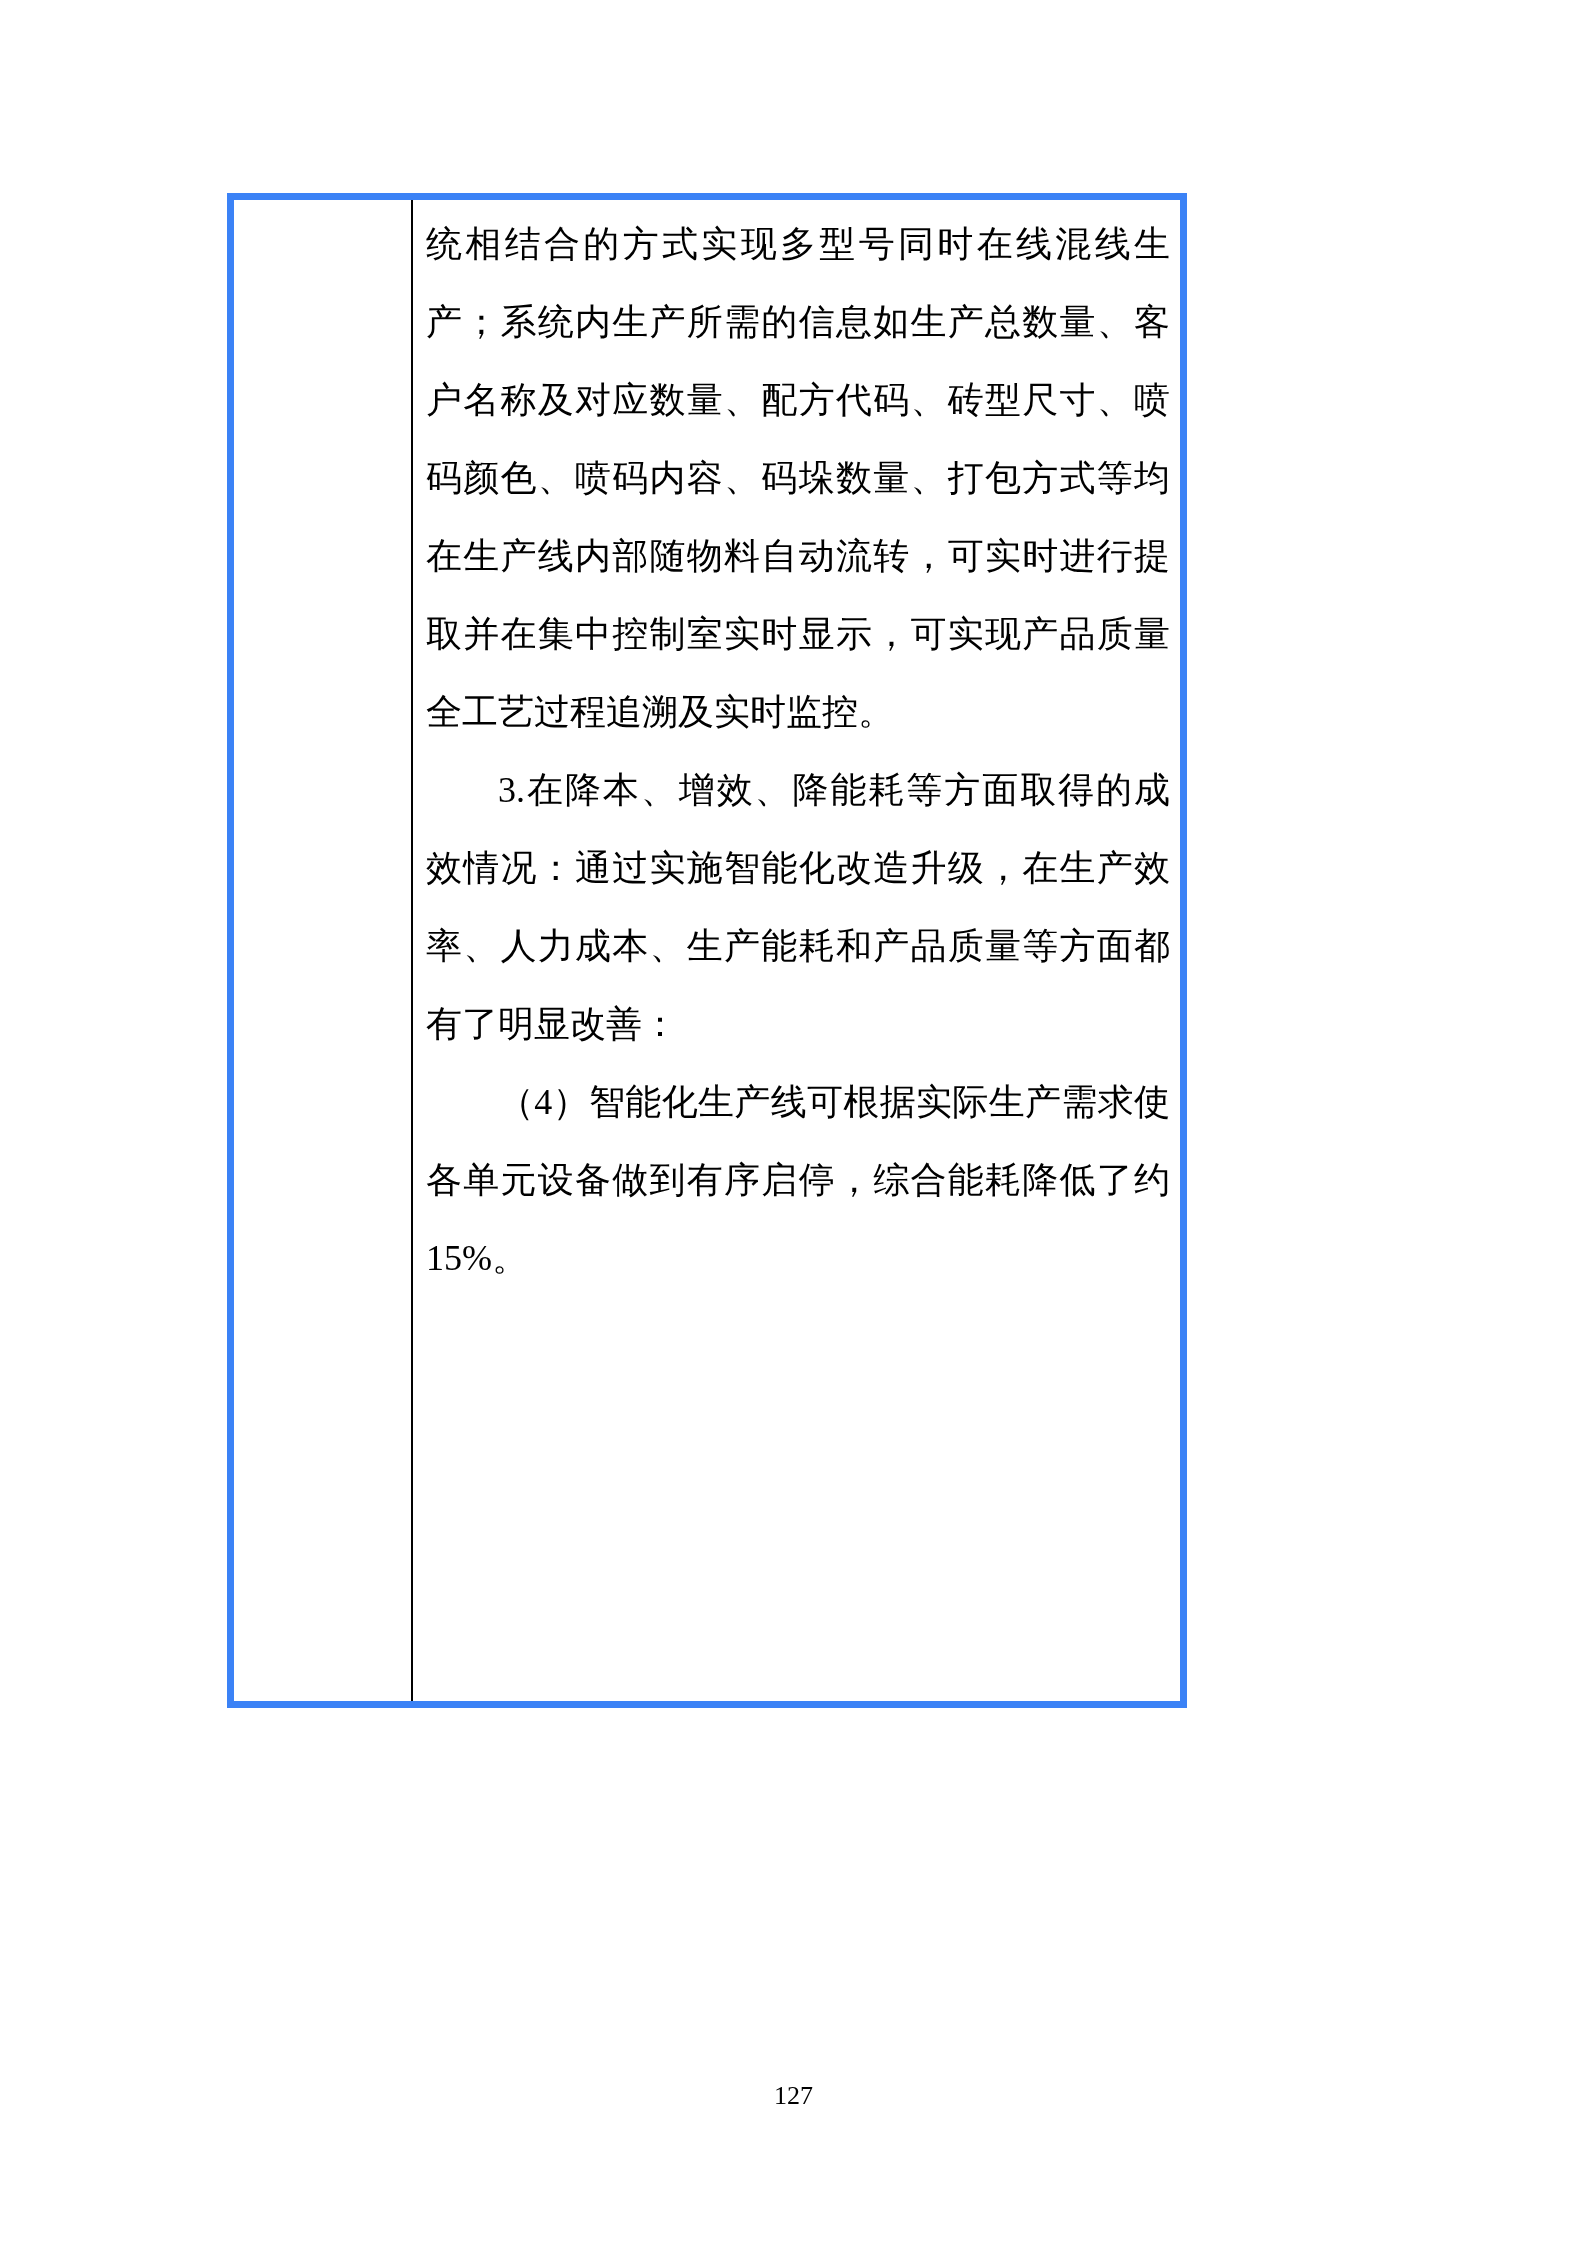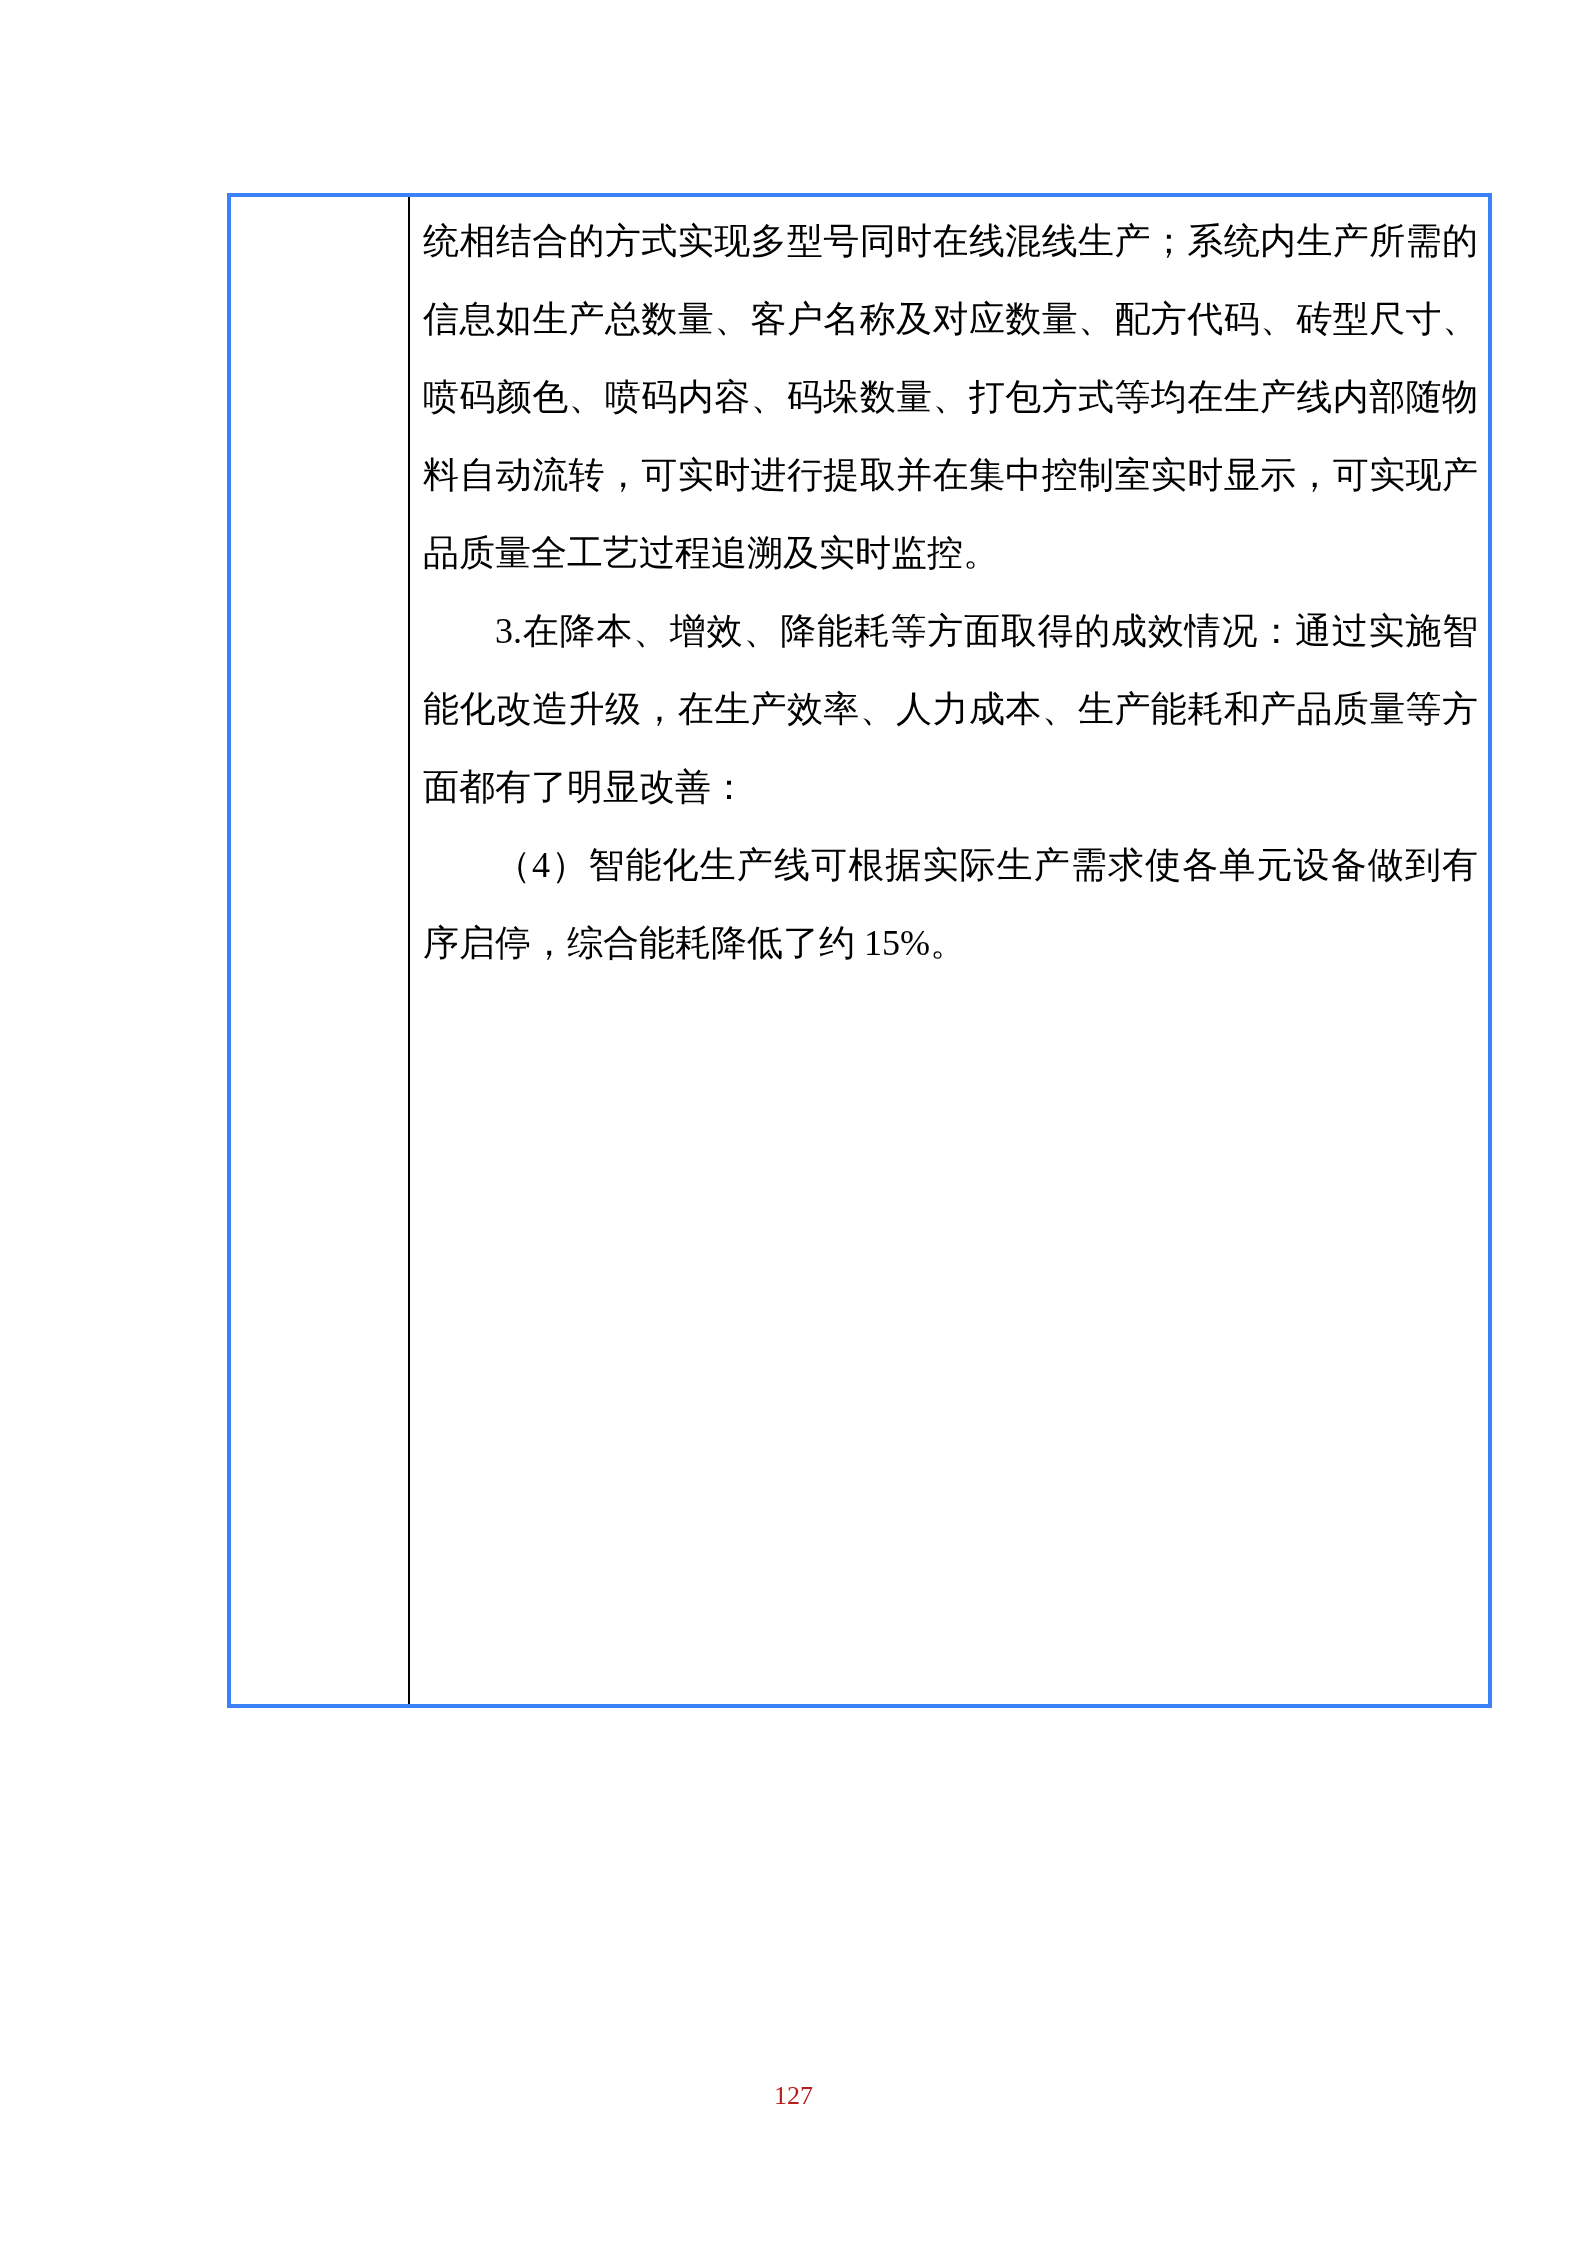--- a/index.html
+++ b/index.html
@@ -11,24 +11,24 @@
     height: 2245px;
     position: relative;
     background: #ffffff;
     font-family: "Liberation Serif", serif;
     color: #000000;
   }
   .doc-table {
     position: absolute;
     left: 227px;
     top: 193px;
-    width: 1265px;
+    width: 960px;
     height: 1515px;
     box-sizing: border-box;
-    border: 4px solid #3b82f6;
+    border: 7px solid #3b82f6;
     display: flex;
     background: #ffffff;
   }
   .cell-left {
     width: 179px;
     box-sizing: border-box;
     border-right: 2px solid #000000;
     flex: 0 0 auto;
   }
   .cell-right {
@@ -54,21 +54,21 @@
     font-weight: normal;
   }
   .page-number {
     position: absolute;
     top: 2080px;
     left: 0;
     width: 100%;
     text-align: center;
     font-size: 26px;
     line-height: 32px;
-    color: #b91c1c;
+    color: #000000;
   }
 </style>
 </head>
 <body>
 
 <div class="doc-table">
   <div class="cell-left"></div>
   <div class="cell-right">
     <div id="paragraphs">
         <p class="para"><span class="run-regular">统相结合的方式实现多型号同时在线混线生产；系统内生产所需的信息如生产总数量、客户名称及对应数量、配方代码、砖型尺寸、喷码颜色、喷码内容、码垛数量、打包方式等均在生产线内部随物料自动流转，可实时进行提取并在集中控制室实时显示，可实现产品质量全工艺过程追溯及实时监控。</span></p>

